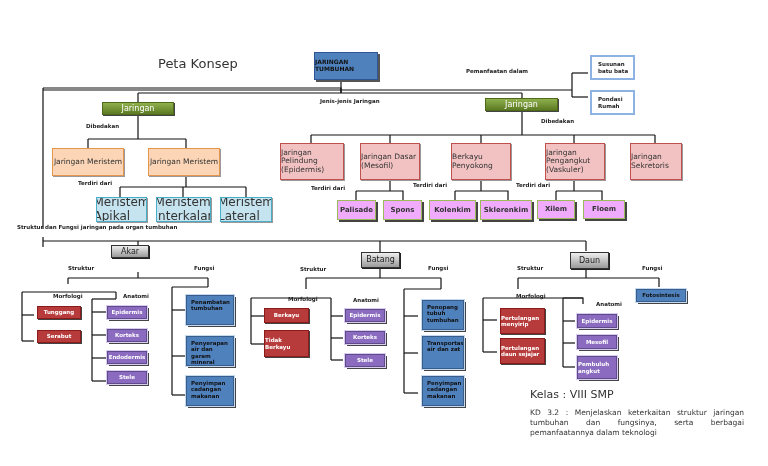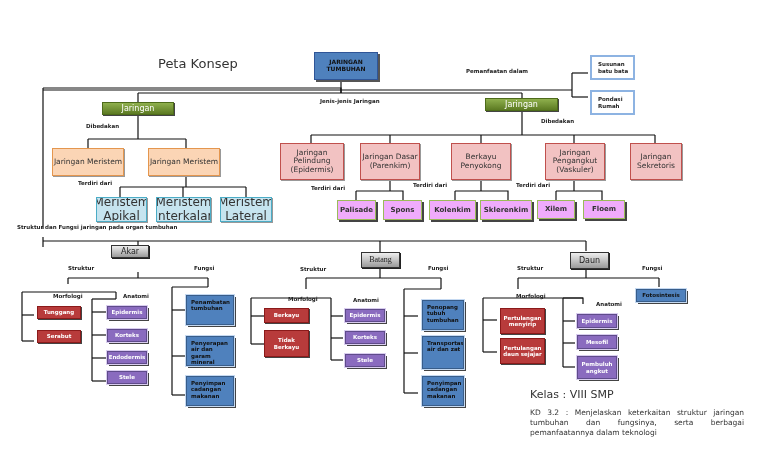--- a/index.html
+++ b/index.html
@@ -1,20 +1,20 @@
 <!DOCTYPE html>
 <html><head>
 <meta charset="utf-8">
 <style>
   html, body { margin: 0; padding: 0; }
   body { width: 768px; height: 466px; background: #ffffff; position: relative; overflow: hidden;
          font-family: "DejaVu Sans", sans-serif; }
   #lines { position: absolute; left: 0; top: 0; width: 768px; height: 466px; }
   .node { position: absolute; box-sizing: border-box; display: flex; align-items: center; justify-content: center;
-          text-align: center; font-family: "DejaVu Sans", sans-serif; line-height: 1.15; overflow: hidden; }
+          font-family: "DejaVu Sans", sans-serif; line-height: 1.15; overflow: hidden; }
   .lbl { position: absolute; font-family: "DejaVu Sans", sans-serif; font-weight: bold; font-size: 5.5px; color: #222; white-space: nowrap; }
   .title { position: absolute; font-family: "DejaVu Sans", sans-serif; font-size: 13px; color: #333; }
   .root { background: #4f81bd; border: 1px solid #2f5597; box-shadow: 2px 2px 0 #555; color: #111; font-weight: bold; font-size: 6px; }
   .green { background: linear-gradient(#8fb04d, #5c7a22); border: 1px solid #4d6b1a; color: #fff; font-size: 8px; box-shadow: 1px 1px 0 #444; }
   .orange { background: #fbd5b5; border: 1px solid #e4964e; color: #333; font-size: 7.5px; box-shadow: 1px 1px 0 #999; }
   .lblue { background: #c6e4ef; border: 1px solid #4bacc6; color: #333; font-size: 12px; box-shadow: 1px 1px 0 #999; }
   .pink { background: #f2c2c2; border: 1px solid #c0504d; color: #333; font-size: 7.5px; box-shadow: 1px 1px 0 #999; }
   .lgreen { background: #f0abfc; border: 1px solid #9bbb59; color: #333; font-size: 7px; font-weight: bold; box-shadow: 2px 2px 0 #444; }
   .gray { background: linear-gradient(#eeeeee, #9a9a9a); border: 1px solid #333; color: #222; font-size: 8px; box-shadow: 1px 1px 0 #222; }
   .red { background: #b83b3b; border: 1px solid #8b1a1a; color: #fff; font-size: 5.5px; font-weight: bold; box-shadow: 1px 1px 0 #444; }
@@ -145,21 +145,21 @@
 <div class="node orange" style="left:52px;top:148px;width:72px;height:28px;">Jaringan Meristem</div>
 <div class="node orange" style="left:148px;top:148px;width:72px;height:28px;">Jaringan Meristem</div>
 <div class="lbl" style="left:78px;top:180px;">Terdiri dari</div>
 <div class="node lblue" style="left:96px;top:197px;width:51px;height:25px;">Meristem Apikal</div>
 <div class="node lblue" style="left:156px;top:197px;width:55px;height:25px;">Meristem Interkalar</div>
 <div class="node lblue" style="left:220px;top:197px;width:52px;height:25px;">Meristem Lateral</div>
 
 <div class="node green" style="left:485px;top:98px;width:73px;height:13px;">Jaringan</div>
 <div class="lbl" style="left:541px;top:118px;">Dibedakan</div>
 <div class="node pink" style="left:280px;top:143px;width:64px;height:37px;">Jaringan Pelindung (Epidermis)</div>
-<div class="node pink" style="left:360px;top:143px;width:60px;height:37px;">Jaringan Dasar (Parenkim)</div>
+<div class="node pink" style="left:360px;top:143px;width:60px;height:37px;">Jaringan Dasar (Mesofil)</div>
 <div class="node pink" style="left:451px;top:143px;width:60px;height:37px;">Berkayu Penyokong</div>
 <div class="node pink" style="left:545px;top:143px;width:60px;height:37px;">Jaringan Pengangkut (Vaskuler)</div>
 <div class="node pink" style="left:630px;top:143px;width:52px;height:37px;">Jaringan Sekretoris</div>
 
 <div class="lbl" style="left:311px;top:185px;">Terdiri dari</div>
 <div class="lbl" style="left:413px;top:182px;">Terdiri dari</div>
 <div class="lbl" style="left:516px;top:182px;">Terdiri dari</div>
 
 <div class="node lgreen" style="left:337px;top:200px;width:39px;height:20px;">Palisade</div>
 <div class="node lgreen" style="left:383px;top:200px;width:39px;height:20px;">Spons</div>
@@ -178,21 +178,21 @@
 <div class="node red" style="left:37px;top:306px;width:44px;height:13px;">Tunggang</div>
 <div class="node red" style="left:37px;top:330px;width:44px;height:13px;">Serabut</div>
 <div class="node purple" style="left:107px;top:306px;width:40px;height:13px;">Epidermis</div>
 <div class="node purple" style="left:107px;top:329px;width:40px;height:13px;">Korteks</div>
 <div class="node purple" style="left:107px;top:351px;width:40px;height:13px;">Endodermis</div>
 <div class="node purple" style="left:107px;top:371px;width:40px;height:13px;">Stele</div>
 <div class="node blue" style="left:186px;top:295px;width:48px;height:30px;">Penambatan tumbuhan</div>
 <div class="node blue" style="left:186px;top:336px;width:48px;height:30px;">Penyerapan air dan garam mineral</div>
 <div class="node blue" style="left:186px;top:376px;width:48px;height:30px;">Penyimpan cadangan makanan</div>
 
-<div class="node gray" style="left:361px;top:252px;width:39px;height:16px;font-family:Liberation Serif, serif;">Batang</div>
+<div class="node gray" style="left:361px;top:252px;width:39px;height:16px;">Batang</div>
 <div class="lbl" style="left:300px;top:266px;">Struktur</div>
 <div class="lbl" style="left:428px;top:265px;">Fungsi</div>
 <div class="lbl" style="left:288px;top:296px;">Morfologi</div>
 <div class="lbl" style="left:353px;top:297px;">Anatomi</div>
 <div class="node red" style="left:264px;top:308px;width:45px;height:15px;">Berkayu</div>
 <div class="node red" style="left:264px;top:330px;width:45px;height:27px;">Tidak Berkayu</div>
 <div class="node purple" style="left:345px;top:309px;width:40px;height:13px;">Epidermis</div>
 <div class="node purple" style="left:345px;top:331px;width:40px;height:13px;">Korteks</div>
 <div class="node purple" style="left:345px;top:354px;width:40px;height:13px;">Stele</div>
 <div class="node blue" style="left:422px;top:300px;width:42px;height:30px;">Penopang tubuh tumbuhan</div>

